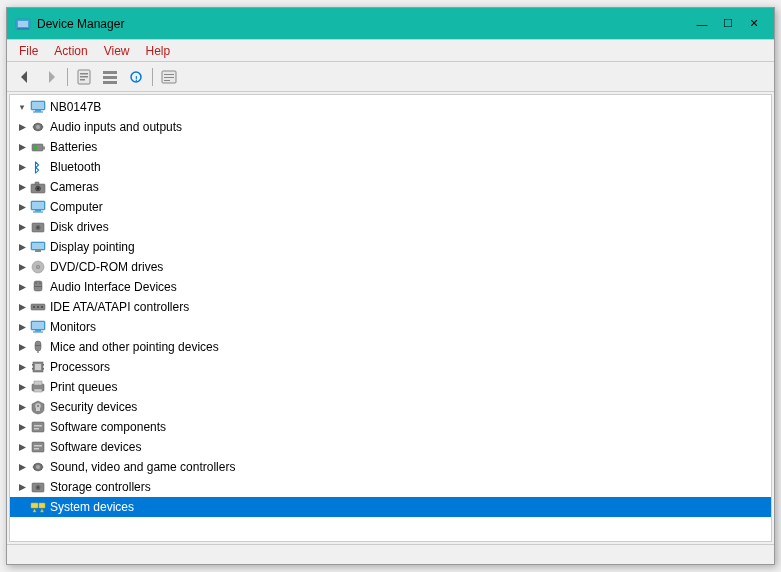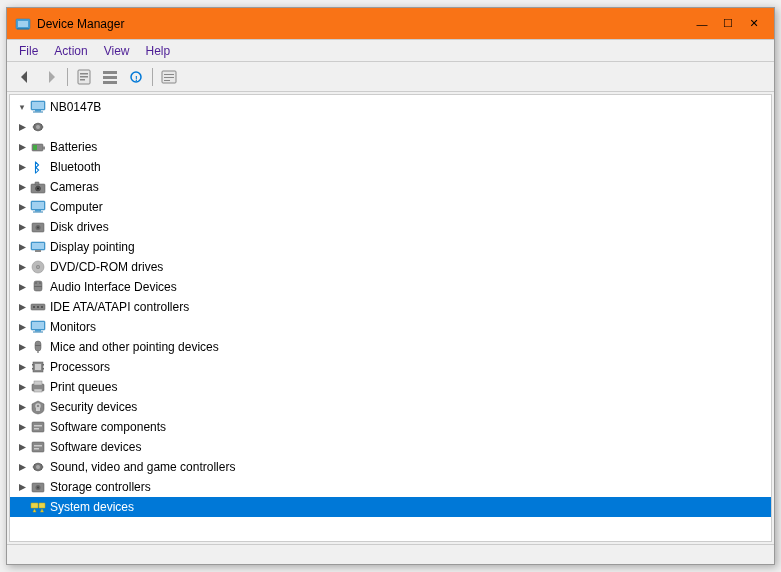--- a/index.html
+++ b/index.html
@@ -16,21 +16,21 @@
     .window {
       width: 769px;
       height: 558px;
       background: #f0f0f0;
       border: 1px solid #999;
       display: flex;
       flex-direction: column;
       box-shadow: 2px 2px 8px rgba(0,0,0,0.3);
     }
     .title-bar {
-      background: #f97316;
+      background: #14b8a6;
       display: flex;
       align-items: center;
       justify-content: space-between;
       padding: 6px 8px 6px 8px;
       border-bottom: 1px solid #ccc;
       height: 32px;
     }
     .title-bar-left {
       display: flex;
       align-items: center;
@@ -65,21 +65,21 @@
       align-items: center;
       padding: 2px 4px;
       background: #f0f0f0;
       border-bottom: 1px solid #ccc;
       height: 22px;
     }
     .menu-item {
       padding: 2px 8px;
       cursor: pointer;
       font-size: 12px;
-      color: #4c1d95;
+      color: #b91c1c;
     }
     .toolbar {
       display: flex;
       align-items: center;
       padding: 3px 6px;
       background: #f0f0f0;
       border-bottom: 1px solid #ccc;
       height: 30px;
       gap: 2px;
     }
@@ -258,20 +258,21 @@
               </svg>
             </div>
             <div class="item-icon">
               <svg width="16" height="16" viewBox="0 0 16 16">
                 <circle cx="8" cy="8" r="4" fill="#777" stroke="#555" stroke-width="0.5"></circle>
                 <circle cx="8" cy="8" r="2" fill="#aaa"></circle>
                 <path d="M5 5 L3 8 L5 11" stroke="#555" stroke-width="1" fill="none"></path>
                 <path d="M11 5 L13 8 L11 11" stroke="#555" stroke-width="1" fill="none"></path>
               </svg>
             </div>
+            <span class="item-label">Audio inputs and outputs</span>
           </div>
           <div class="tree-item">
             <div class="expand-icon">
               <svg width="9" height="9" viewBox="0 0 9 9">
                 <polygon points="1,1 8,4.5 1,8" fill="#555"></polygon>
               </svg>
             </div>
             <div class="item-icon">
               <svg width="16" height="16" viewBox="0 0 16 16">
                 <rect x="2" y="5" width="11" height="7" rx="1" fill="#888" stroke="#555" stroke-width="0.5"></rect>

